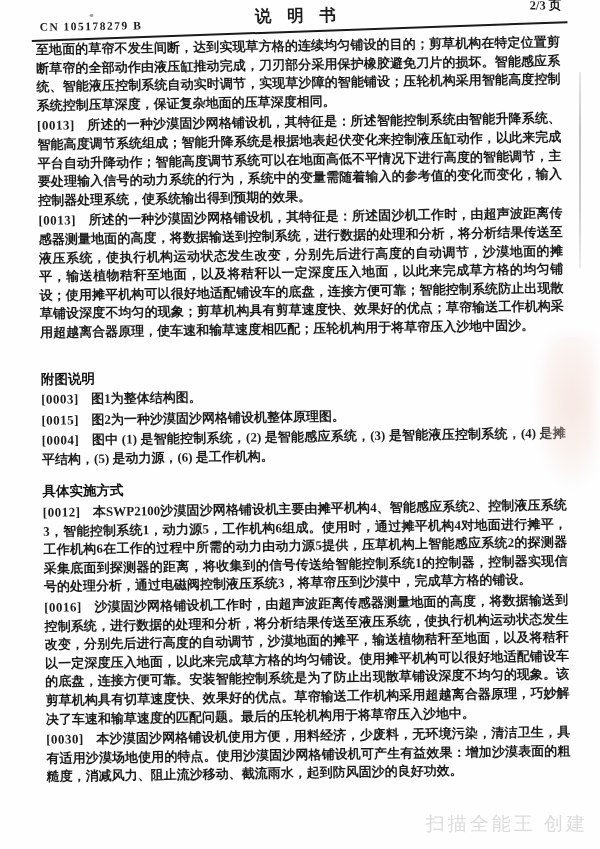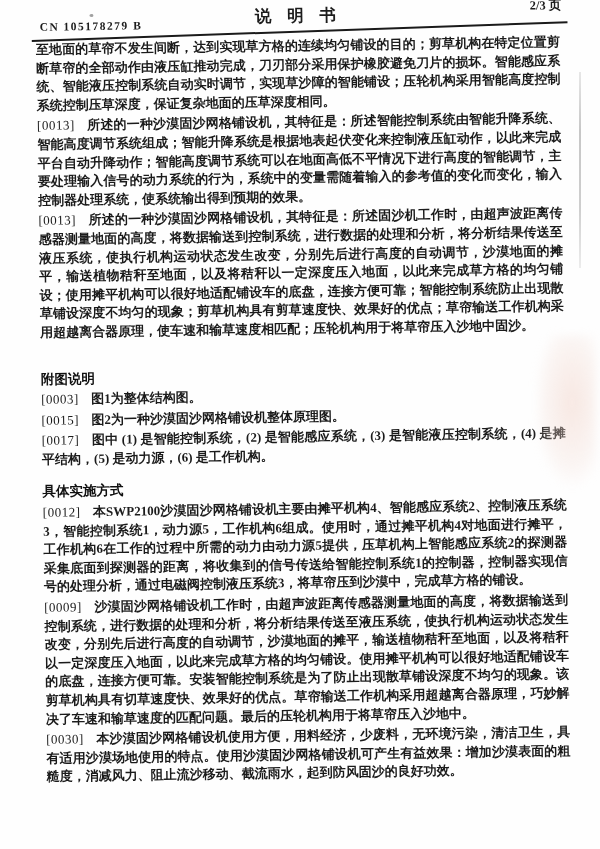--- a/index.html
+++ b/index.html
@@ -48,21 +48,21 @@
   .doc-body{
     position:absolute;left:40px;right:36px;top:37px;
     font-size:13px;line-height:18.6px;
     font-weight:600;
     text-align:justify;
     color:#1b1b1b;
   }
   .para{margin:0 0 2px 0;}
   .pnum{
     display:inline-block;min-width:50px;
-    font-weight:400;
+    font-weight:700;
     letter-spacing:0.5px;
   }
   .sect{
     font-size:13.5px;font-weight:800;
     margin:0 0 2px 0;color:#111;
   }
   .sect-figures{margin-top:28px;}
   .sect-embodiments{margin-top:14px;}
   
   .speck{
@@ -108,30 +108,31 @@
       <p class="para"><span class="pnum">[0013]</span><span>所述的一种沙漠固沙网格铺设机，其特征是：所述智能控制系统由智能升降系统、智能高度调节系统组成；智能升降系统是根据地表起伏变化来控制液压缸动作，以此来完成平台自动升降动作；智能高度调节系统可以在地面高低不平情况下进行高度的智能调节，主要处理输入信号的动力系统的行为，系统中的变量需随着输入的参考值的变化而变化，输入控制器处理系统，使系统输出得到预期的效果。</span></p>
 
       <p class="para"><span class="pnum">[0013]</span><span>所述的一种沙漠固沙网格铺设机，其特征是：所述固沙机工作时，由超声波距离传感器测量地面的高度，将数据输送到控制系统，进行数据的处理和分析，将分析结果传送至液压系统，使执行机构运动状态发生改变，分别先后进行高度的自动调节，沙漠地面的摊平，输送植物秸秆至地面，以及将秸秆以一定深度压入地面，以此来完成草方格的均匀铺设；使用摊平机构可以很好地适配铺设车的底盘，连接方便可靠；智能控制系统防止出现散草铺设深度不均匀的现象；剪草机构具有剪草速度快、效果好的优点；草帘输送工作机构采用超越离合器原理，使车速和输草速度相匹配；压轮机构用于将草帘压入沙地中固沙。</span></p>
 
       <h2 class="sect sect-figures">附图说明</h2>
 
       <p class="para"><span class="pnum">[0003]</span><span>图1为整体结构图。</span></p>
 
       <p class="para"><span class="pnum">[0015]</span><span>图2为一种沙漠固沙网格铺设机整体原理图。</span></p>
 
-      <p class="para"><span class="pnum">[0017]</span><span>图中 (1) 是智能控制系统，(2) 是智能感应系统，(3) 是智能液压控制系统，(4) 是摊平结构，(5) 是动力源，(6) 是工作机构。</span></p>
+      <p class="para"><span class="pnum">[0004]</span><span>图中 (1) 是智能控制系统，(2) 是智能感应系统，(3) 是智能液压控制系统，(4) 是摊平结构，(5) 是动力源，(6) 是工作机构。</span></p>
 
       <h2 class="sect sect-embodiments">具体实施方式</h2>
 
       <p class="para"><span class="pnum">[0012]</span><span>本SWP2100沙漠固沙网格铺设机主要由摊平机构4、智能感应系统2、控制液压系统3，智能控制系统1，动力源5，工作机构6组成。使用时，通过摊平机构4对地面进行摊平，工作机构6在工作的过程中所需的动力由动力源5提供，压草机构上智能感应系统2的探测器采集底面到探测器的距离，将收集到的信号传送给智能控制系统1的控制器，控制器实现信号的处理分析，通过电磁阀控制液压系统3，将草帘压到沙漠中，完成草方格的铺设。</span></p>
 
-      <p class="para"><span class="pnum">[0009]</span><span>沙漠固沙网格铺设机工作时，由超声波距离传感器测量地面的高度，将数据输送到控制系统，进行数据的处理和分析，将分析结果传送至液压系统，使执行机构运动状态发生改变，分别先后进行高度的自动调节，沙漠地面的摊平，输送植物秸秆至地面，以及将秸秆以一定深度压入地面，以此来完成草方格的均匀铺设。使用摊平机构可以很好地适配铺设车的底盘，连接方便可靠。安装智能控制系统是为了防止出现散草铺设深度不均匀的现象。该剪草机构具有切草速度快、效果好的优点。草帘输送工作机构采用超越离合器原理，巧妙解决了车速和输草速度的匹配问题。最后的压轮机构用于将草帘压入沙地中。</span></p>
+      <p class="para"><span class="pnum">[0016]</span><span>沙漠固沙网格铺设机工作时，由超声波距离传感器测量地面的高度，将数据输送到控制系统，进行数据的处理和分析，将分析结果传送至液压系统，使执行机构运动状态发生改变，分别先后进行高度的自动调节，沙漠地面的摊平，输送植物秸秆至地面，以及将秸秆以一定深度压入地面，以此来完成草方格的均匀铺设。使用摊平机构可以很好地适配铺设车的底盘，连接方便可靠。安装智能控制系统是为了防止出现散草铺设深度不均匀的现象。该剪草机构具有切草速度快、效果好的优点。草帘输送工作机构采用超越离合器原理，巧妙解决了车速和输草速度的匹配问题。最后的压轮机构用于将草帘压入沙地中。</span></p>
 
       <p class="para"><span class="pnum">[0030]</span><span>本沙漠固沙网格铺设机使用方便，用料经济，少废料，无环境污染，清洁卫生，具有适用沙漠场地使用的特点。使用沙漠固沙网格铺设机可产生有益效果：增加沙漠表面的粗糙度，消减风力、阻止流沙移动、截流雨水，起到防风固沙的良好功效。</span></p>
 
     </div>
   </div>
 
   <div class="scan-line-right"></div>
   <div class="smudge"></div>
 
+  <div class="watermark">扫描全能王 创建</div>
 
 </div>
 
 </body></html>

